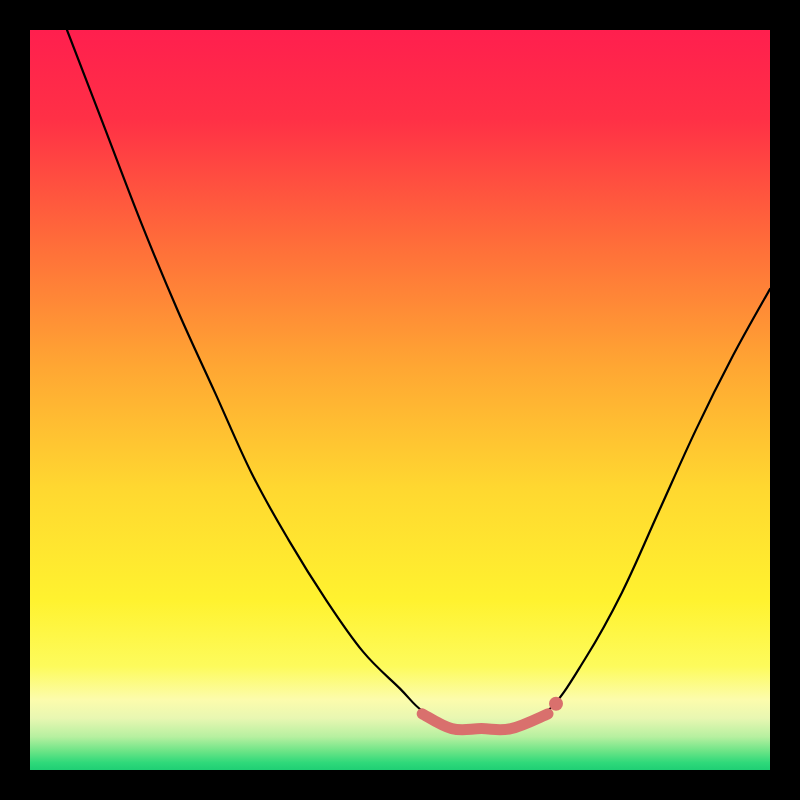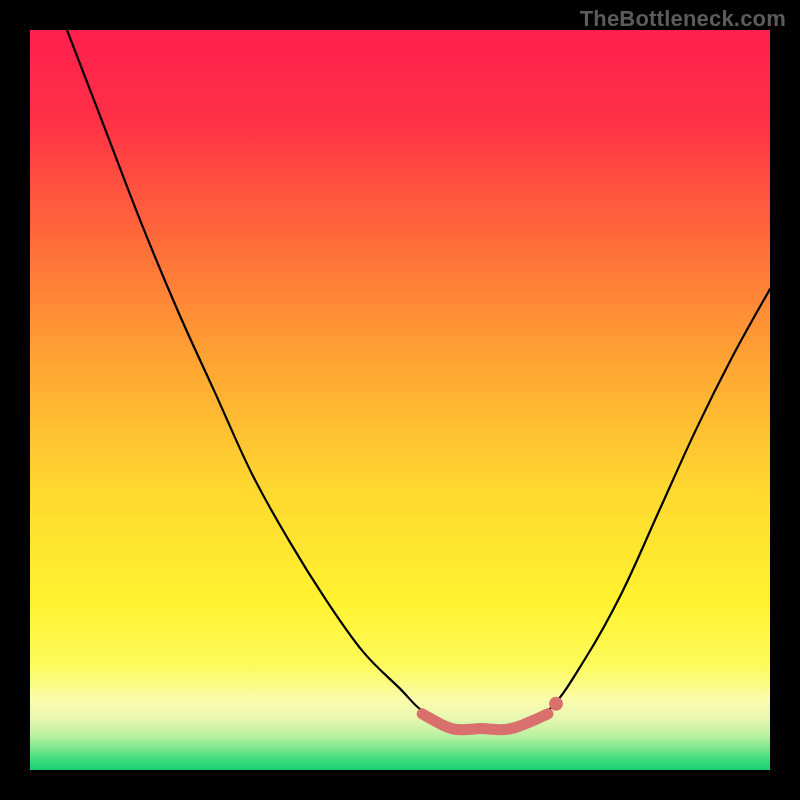--- a/index.html
+++ b/index.html
@@ -45,21 +45,20 @@
     left: 0; top: 0;
     width: 740px;
     height: 740px;
   }
 </style>
 </head>
 <body>
 
 <div class="stage">
 
-  <div class="watermark">TheBottleneck.com</div>
 
   <div class="plot-area">
 
     <svg class="gradient-bg" viewBox="0 0 740 740" preserveAspectRatio="none">
       <defs>
         <linearGradient id="bg-grad" x1="0" y1="0" x2="0" y2="1">
             <stop offset="0%" stop-color="#ff1f4e"></stop>
             <stop offset="12%" stop-color="#ff3046"></stop>
             <stop offset="28.000000000000004%" stop-color="#ff6a3a"></stop>
             <stop offset="45%" stop-color="#ffa533"></stop>

